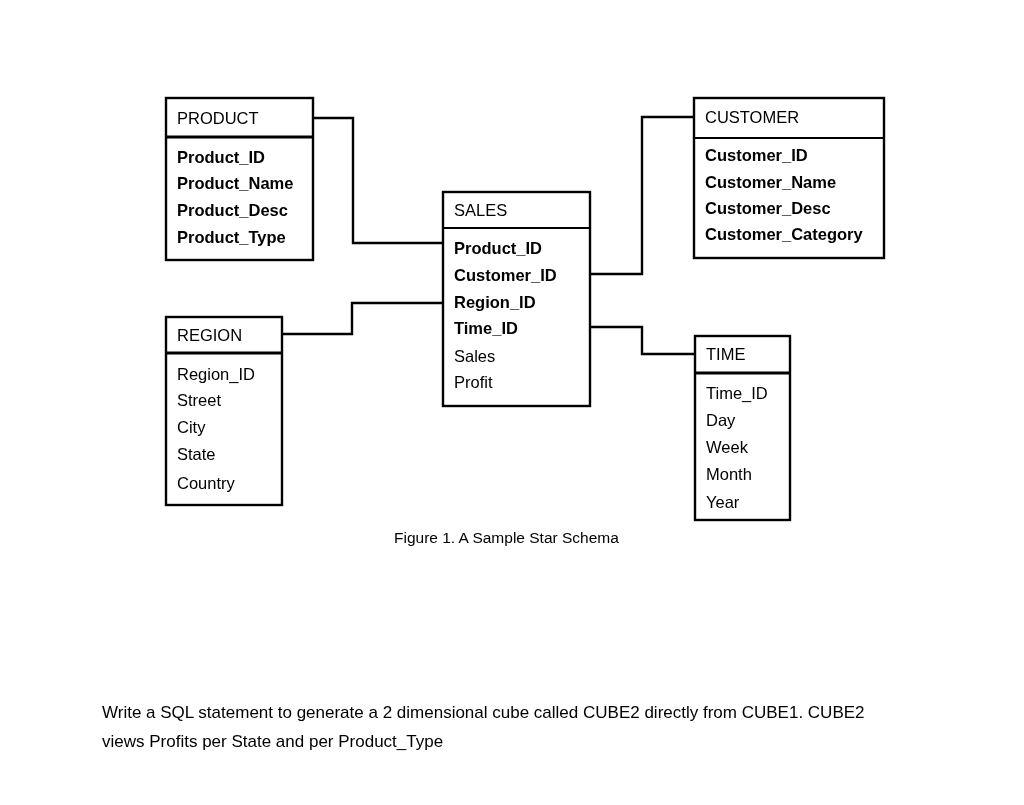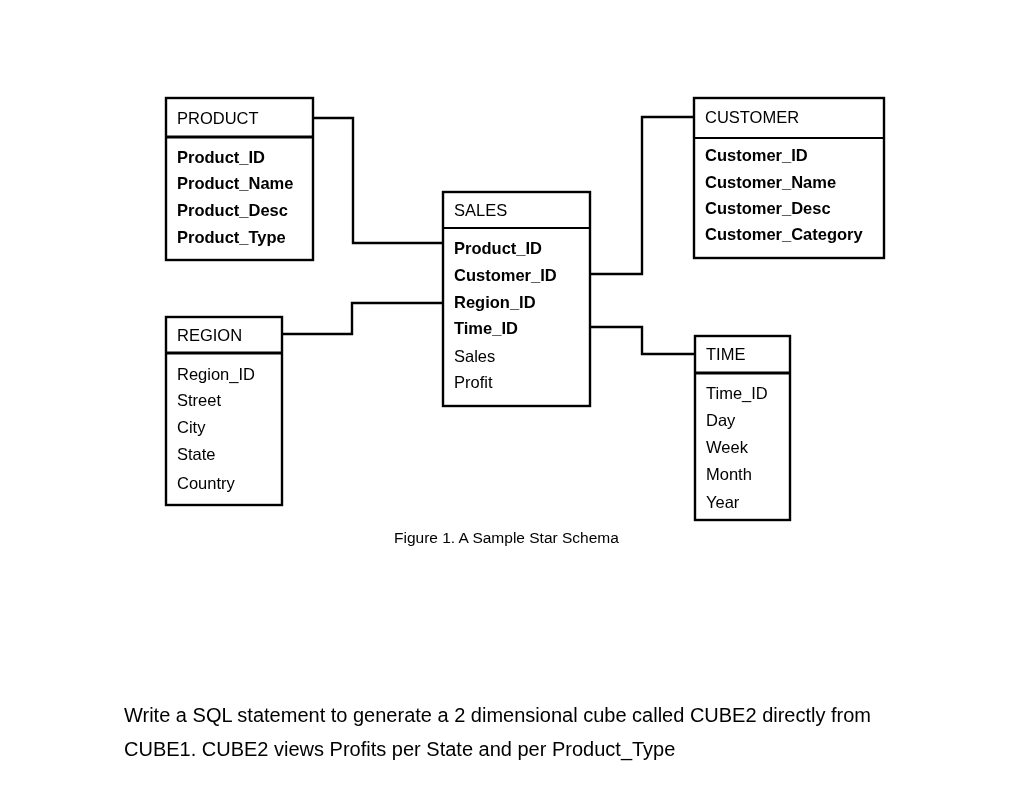--- a/index.html
+++ b/index.html
@@ -61,24 +61,24 @@
     fill: #000000;
   }
   .figure-caption {
     font-family: "Liberation Sans", sans-serif;
     font-size: 15.5px;
     font-weight: 400;
     fill: #000000;
   }
   #question-text {
     position: absolute;
-    left: 124px;
+    left: 102px;
     top: 698px;
     width: 800px;
-    font-size: 20px;
+    font-size: 17px;
     line-height: 1.72;
     font-weight: 400;
     color: #000000;
     white-space: pre-line;
   }
 </style>
 </head>
 <body>
 
 <svg id="diagram" viewBox="0 0 1024 805">

